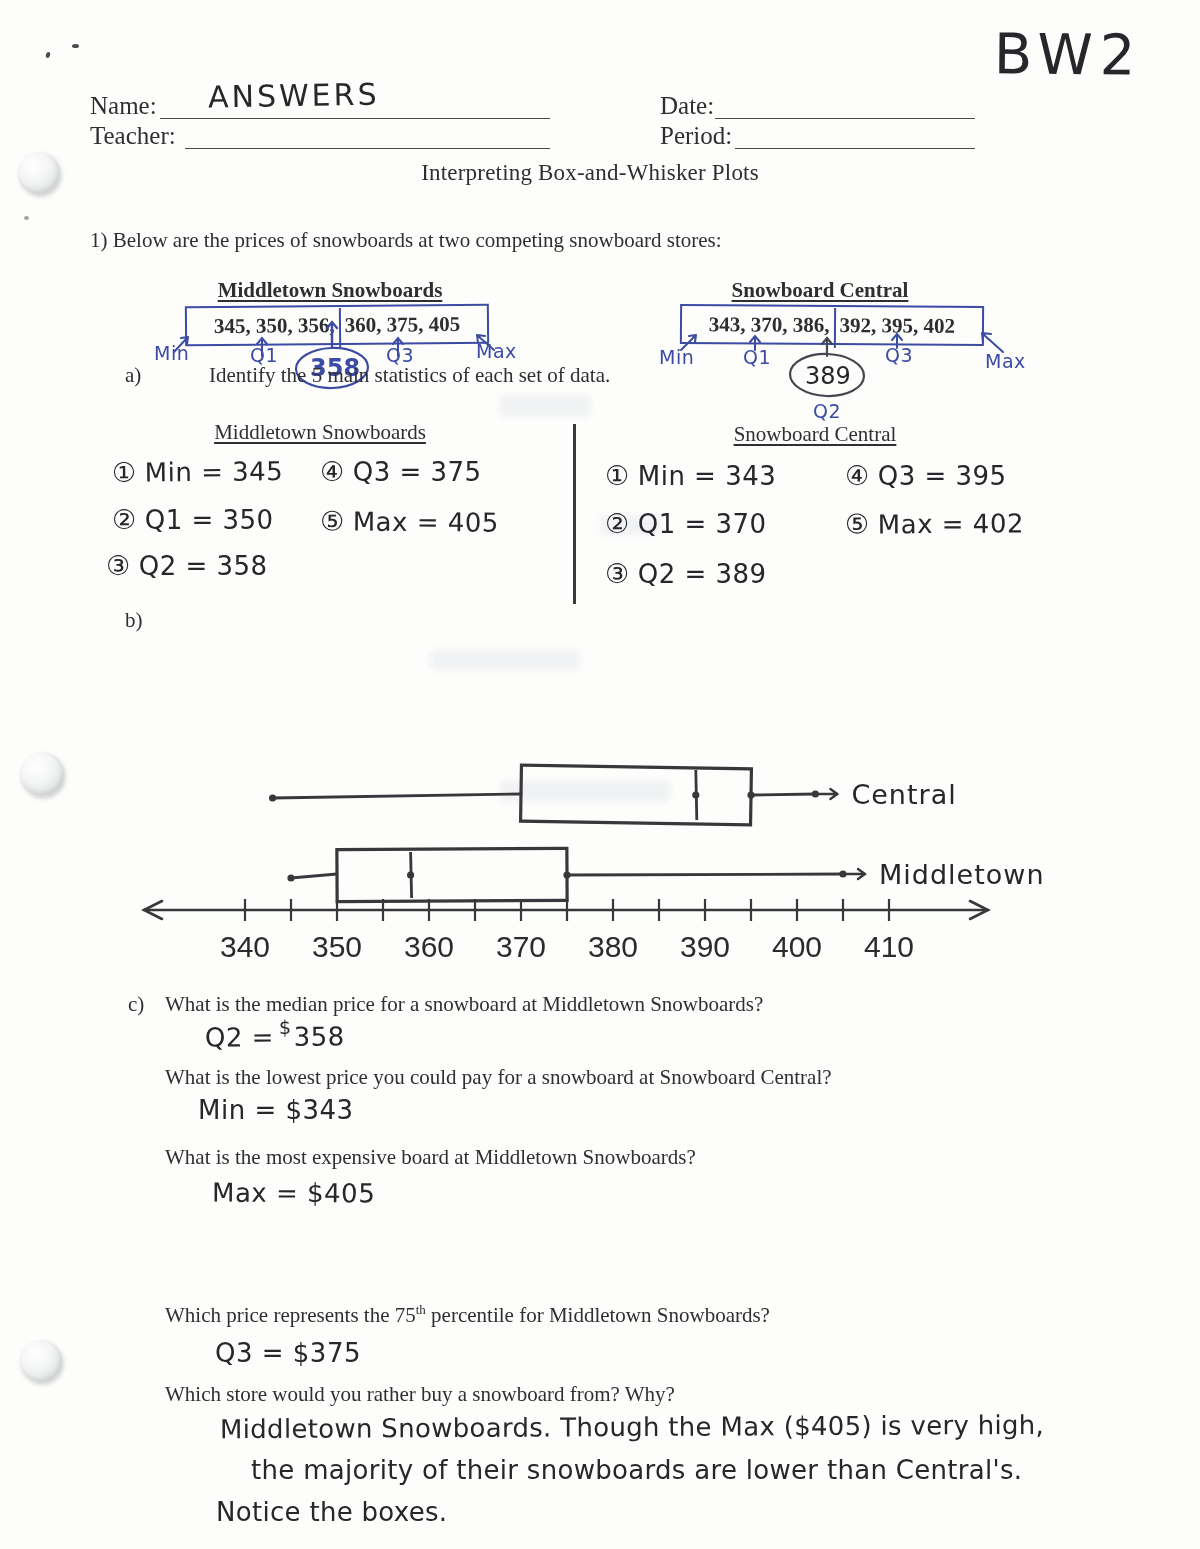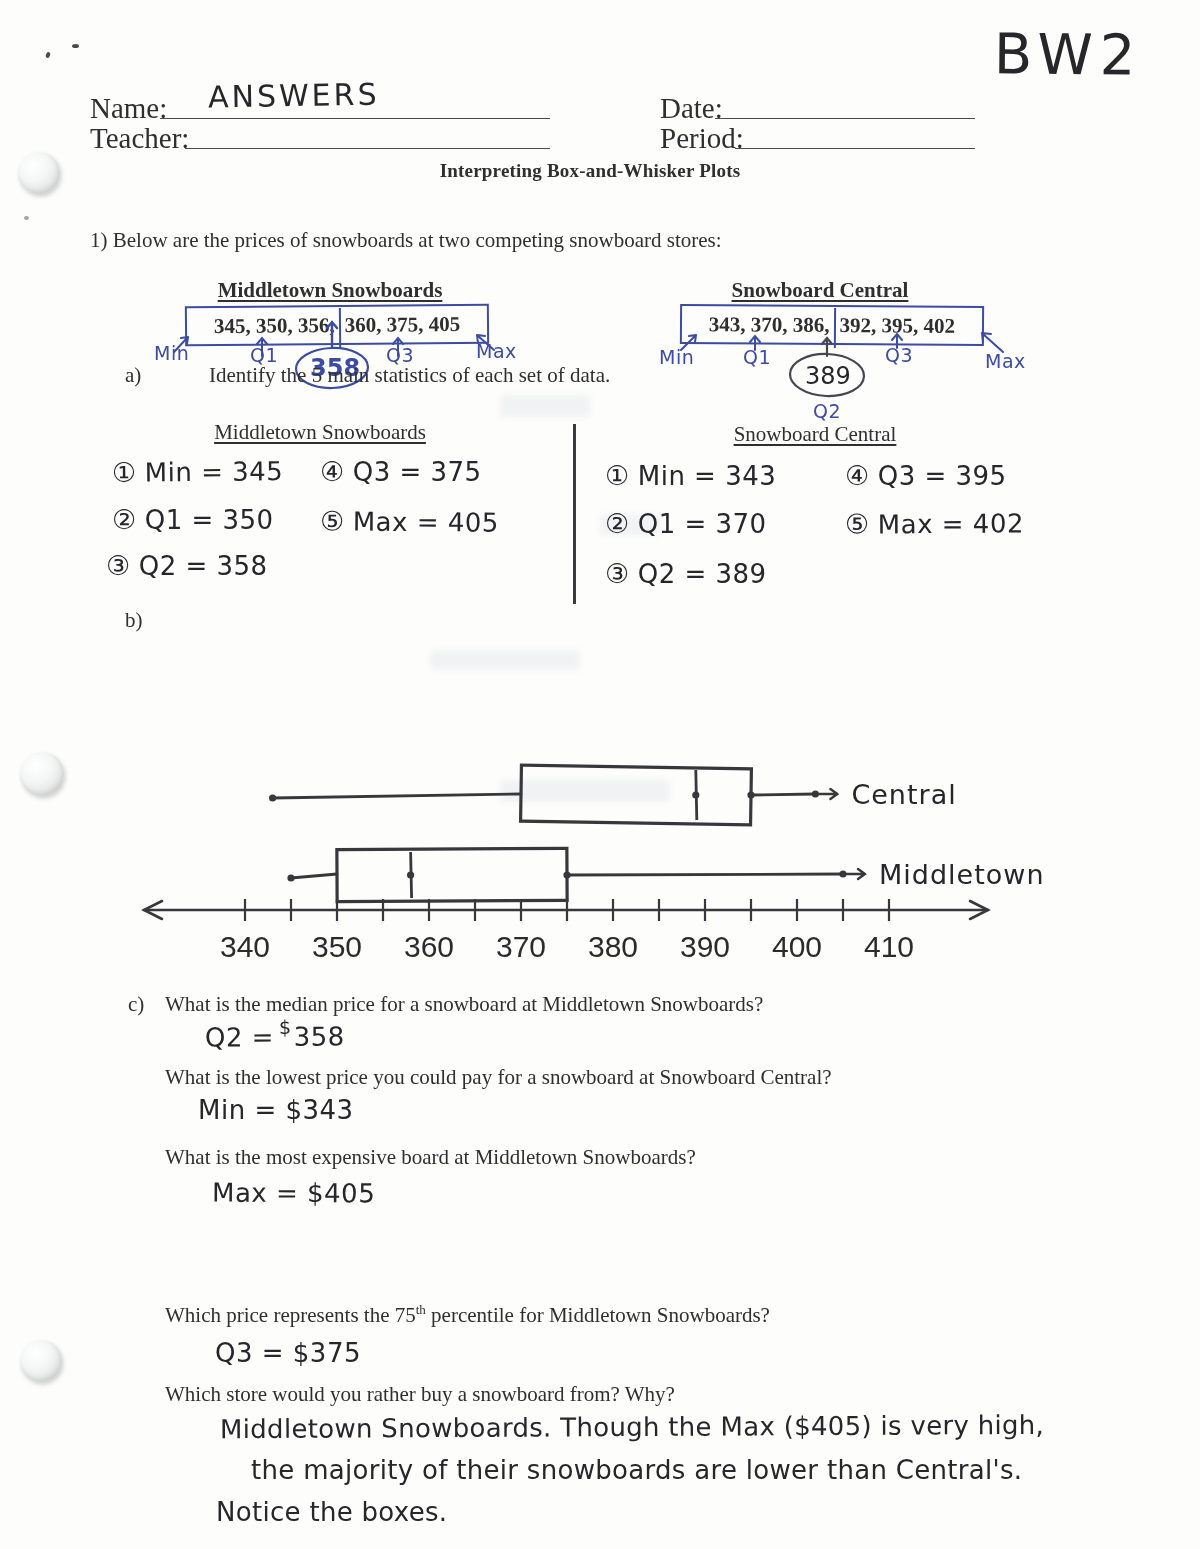--- a/index.html
+++ b/index.html
@@ -5,23 +5,23 @@
   html,body{margin:0;padding:0;background:#9a9a9a;}
   #sheet{
     position:relative; width:1200px; height:1549px; margin:0 auto;
     background:#fdfdfc; overflow:hidden;
     font-family:"Liberation Serif", serif; color:#2e2e30;
   }
   .abs{position:absolute;}
   .print{font-family:"Liberation Serif", serif; color:#2f2f31;}
   .hand{font-family:"DejaVu Sans", sans-serif; color:#26262b;}
   .pen{color:#3c4ba3; font-family:"DejaVu Sans", sans-serif;}
-  .label{font-size:29px;}
+  .label{font-size:25px;}
   .blank-line{border-bottom:1.6px solid #4a4a4a; height:1px;}
-  .title{font-size:19px; font-weight:bold; letter-spacing:.2px;}
+  .title{font-size:23px; font-weight:normal; letter-spacing:.2px;}
   .qtext{font-size:21px;}
   .ds-title{font-size:21px; font-weight:bold; text-decoration:underline; text-underline-offset:3px; text-align:center;}
   .values-box{
     display:flex; align-items:center; justify-content:center;
     border:2px solid #3c4ba3; transform:rotate(-0.5deg);
     font-weight:bold; font-size:21px; padding:1px 4px; background:rgba(255,255,255,.0);
   }
   .values-box .vdiv{width:2px; height:40px; background:#3c4ba3; margin:0 4px; transform:translateY(3px);}
   .ann{font-size:19px; letter-spacing:.5px;}
   .stats-title{font-size:21px; text-decoration:underline; text-underline-offset:3px; text-align:center;}

